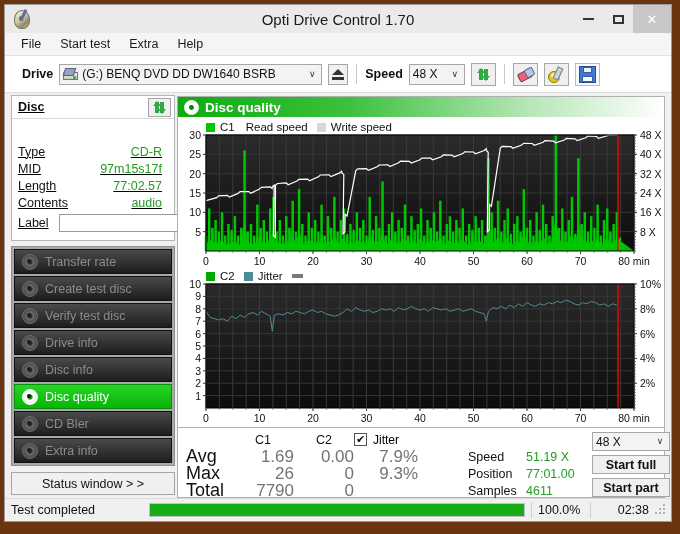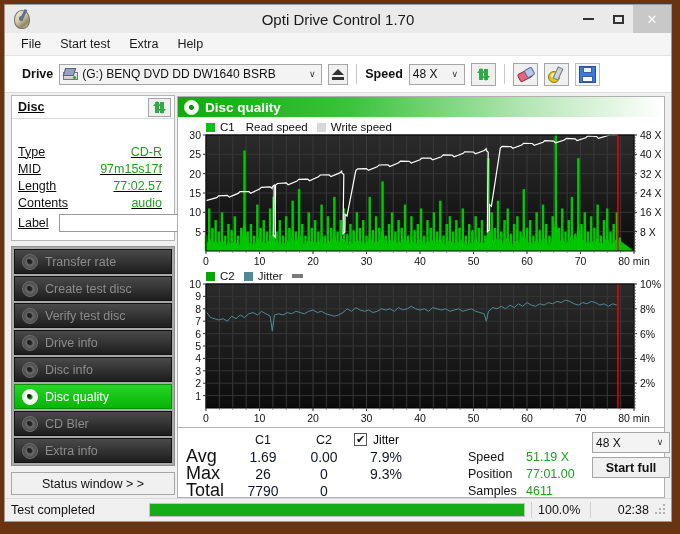--- a/index.html
+++ b/index.html
@@ -117,21 +117,21 @@
 
   svg{display:block;}
   text{font-family:"Liberation Sans",sans-serif;}
 
   
   .stats{height:70px;flex:none;background:#fff;border:1px solid #b0b0b0;border-top:none;box-sizing:border-box;
      display:flex;padding:3px 4px 0 8px;}
   .stats-grid{display:grid;grid-template-columns:46px 62px 60px 64px 46px;grid-auto-rows:17px;align-items:center;}
   .sg-h{font-size:12.5px;color:#111;text-align:center;}
   .sg-k{font-size:18px;color:#111;}
-  .sg-v{font-size:14px;color:#0f172a;text-align:center;}
+  .sg-v{font-size:17px;color:#737373;text-align:right;}
   .jit-box{display:flex;align-items:center;gap:6px;}
   .chk{width:13px;height:13px;border:1px solid #555;background:#fff;display:flex;align-items:center;justify-content:center;
      font-size:11px;color:#111;line-height:1;box-sizing:border-box;}
   .stats-mid{margin-left:4px;display:grid;grid-template-columns:58px 66px;grid-auto-rows:17px;align-items:center;margin-top:17px;}
   .sm-k{font-size:12.5px;color:#111;}
   .sm-v{font-size:12.5px;color:#1f9e1f;}
   .stats-right{margin-left:auto;display:flex;flex-direction:column;gap:4px;padding-right:2px;padding-top:1px;}
   .btn{height:21px;min-width:76px;background:#f0f0f0;border:1px solid #a6a6a6;display:flex;align-items:center;
      justify-content:center;font-size:12.5px;color:#111;font-weight:bold;box-sizing:border-box;}
 
@@ -985,20 +985,21 @@
             <div class="sm-k">Samples</div>
             <div class="sm-v">4611</div>
           </div>
 
           <div class="stats-right">
             <div class="combo" style="width:78px">
               <span class="cb-text">48 X</span>
               <span class="cb-arrow">∨</span>
             </div>
             <div class="btn">Start full</div>
+            <div class="btn">Start part</div>
           </div>
         </div>
       </div>
     </div>
 
     <div class="statusbar">
       <span class="sb-text">Test completed</span>
       <div class="progress">
         <div class="fill" id="pb-fill" style="width: 100%;"></div>
       </div>

